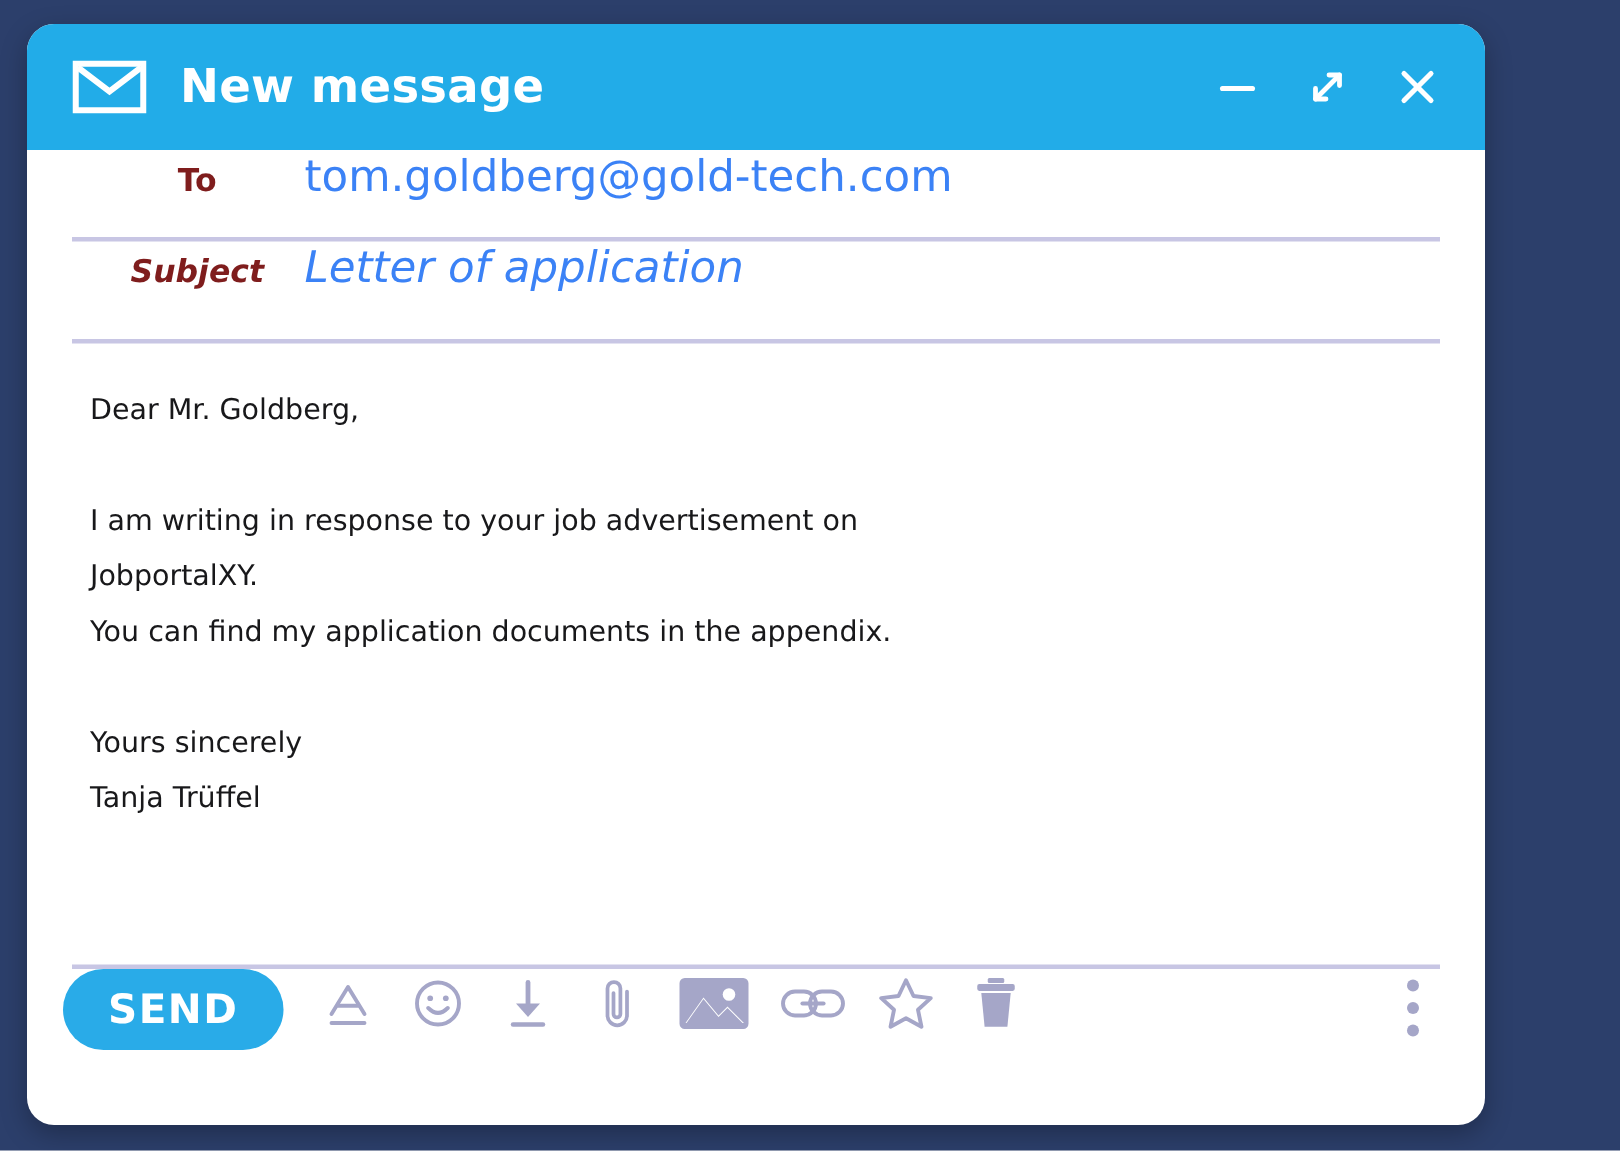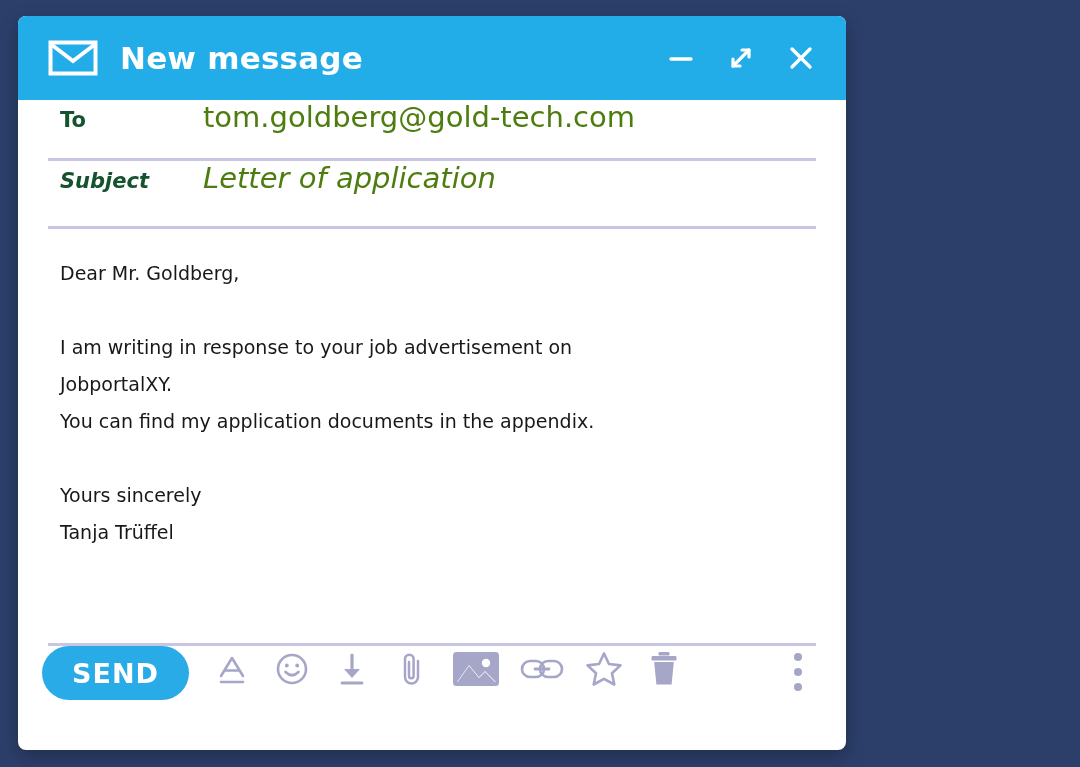--- a/index.html
+++ b/index.html
@@ -12,24 +12,24 @@
     background: #2c3f6b;
     font-family: "DejaVu Sans", sans-serif;
     overflow: hidden;
   }
 
   
   .compose-window {
     position: absolute;
     left: 18px;
     top: 16px;
-    width: 828px;
+    width: 972px;
     height: 734px;
     background: #ffffff;
-    border-radius: 8px;
+    border-radius: 18px;
     box-sizing: border-box;
     overflow: hidden;
     box-shadow: 0 6px 18px rgba(0,0,0,0.28);
     display: flex;
     flex-direction: column;
   }
 
   
   .titlebar {
     height: 84px;
@@ -81,29 +81,30 @@
   .field-row {
     display: flex;
     align-items: baseline;
     height: 61px;
     border-bottom: 3px solid #c8c6e4;
     box-sizing: border-box;
   }
   .field-label {
     width: 155px;
     flex: 0 0 155px;
-    color: #14532d;
+    color: #7f1d1d;
     font-size: 21px;
     font-weight: bold;
     padding-left: 12px;
     box-sizing: border-box;
+    text-align: center;
   }
   .field-value {
     font-size: 29px;
-    color: #4d7c0f;
+    color: #3b82f6;
     font-weight: normal;
     white-space: nowrap;
     overflow: hidden;
     text-overflow: ellipsis;
   }
   .field-row.subject { height: 68px; font-style: italic; }
 
   
   .body-area {
     flex: 1 1 auto;

